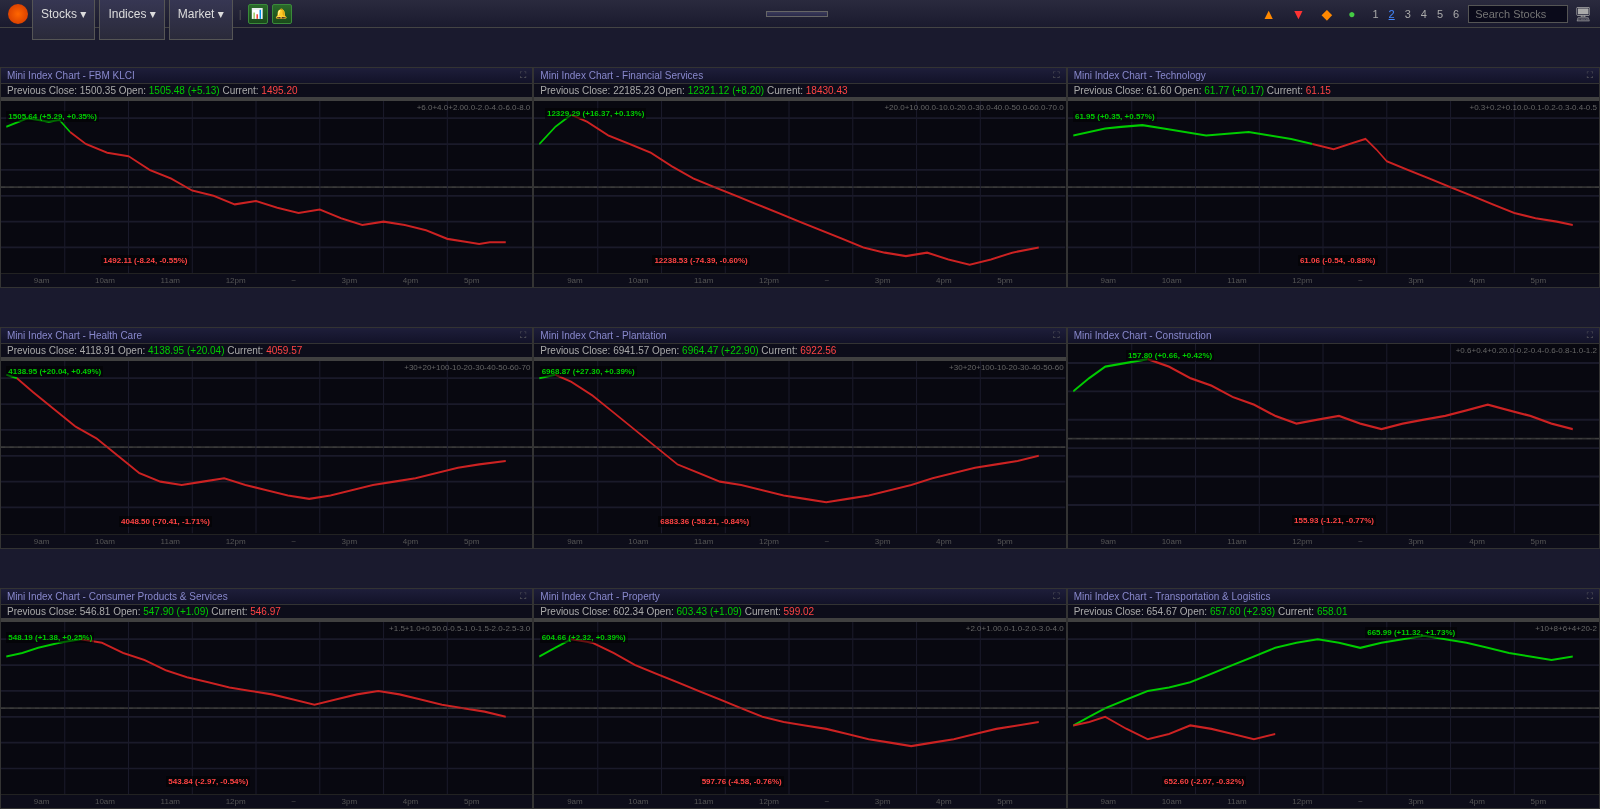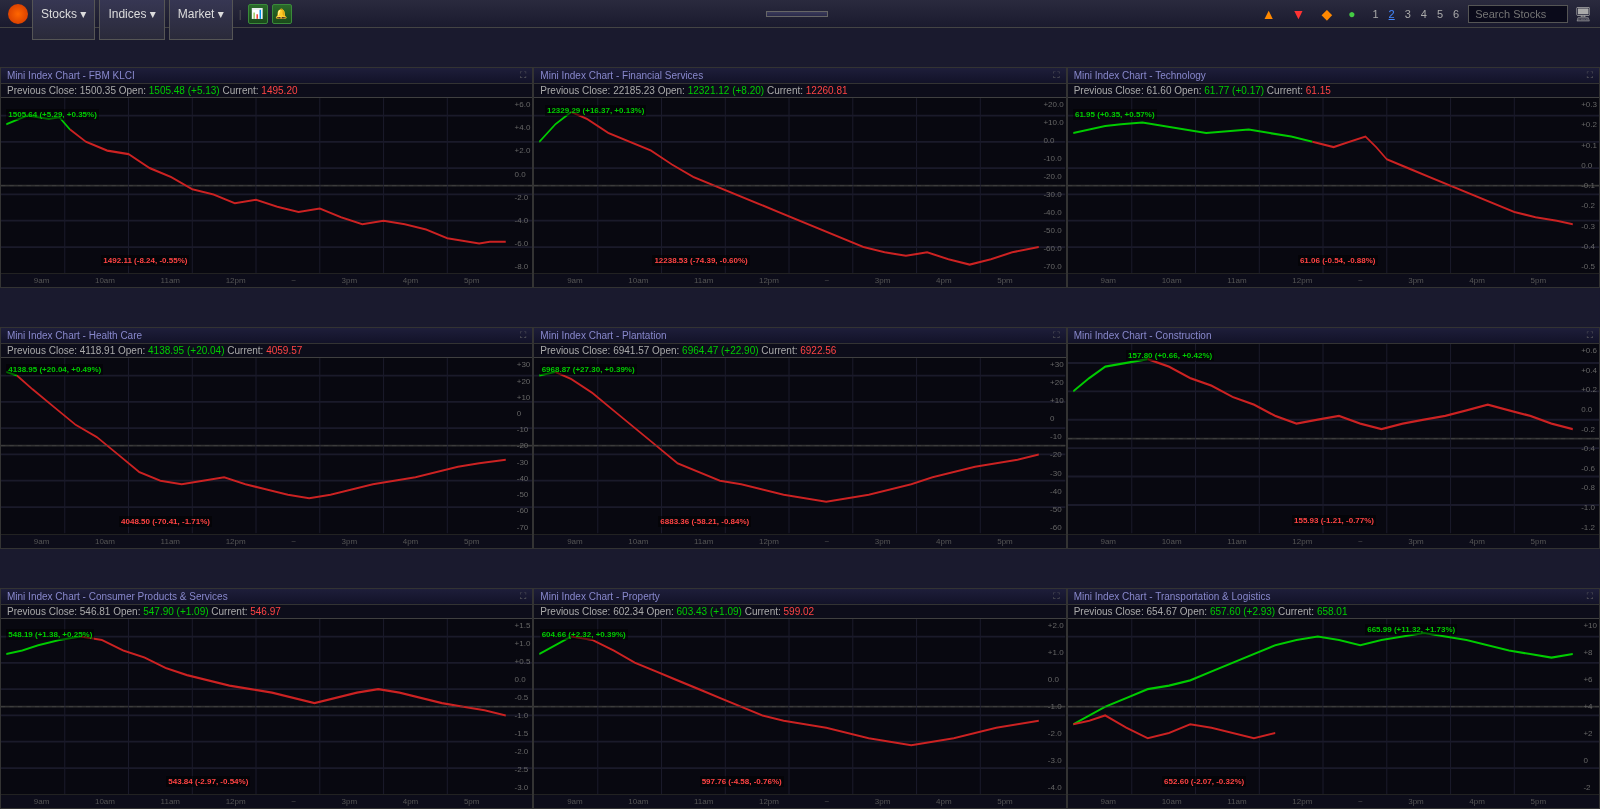--- a/index.html
+++ b/index.html
@@ -149,21 +149,21 @@
       justify-content: space-between;
       align-items: center;
     }
     .chart-title-text { color: #8888cc; }
     .expand-icon { color: #666; cursor: pointer; font-size: 9px; }
 
     .chart-info {
       padding: 1px 6px;
       font-size: 10px;
       background: #0d0d1a;
-      border-bottom: 1px solid #404040;
+      border-bottom: 4px solid #404040;
     }
     .info-prev { color: #aaa; }
     .info-open { color: #00cc00; }
     .info-current { color: #ff4444; }
 
     .chart-area {
       flex: 1;
       background: #080810;
       position: relative;
       overflow: hidden;
@@ -180,21 +180,20 @@
       stroke: #1a1a2a;
       stroke-width: 1;
     }
 
     
     .y-axis {
       position: absolute;
       right: 2px;
       top: 0; bottom: 0;
       display: flex;
-      flex-direction: column;
       justify-content: space-between;
       font-size: 8px;
       color: #666;
       padding: 2px 0;
       pointer-events: none;
     }
 
     
     .x-axis {
       background: #0d0d1a;
@@ -340,21 +339,21 @@
     </div>
   </div>
     <div class="chart-panel">
     <div class="chart-title">
       <span class="chart-title-text">Mini Index Chart - Financial Services</span>
       <span class="expand-icon">⛶</span>
     </div>
     <div class="chart-info">
       <span class="info-prev">Previous Close: 22185.23</span>
       <span style="color:#aaa"> Open: </span><span class="info-open">12321.12 (+8.20)</span>
-      <span style="color:#aaa"> Current: </span><span style="color:#ff4444">12260.81</span>
+      <span style="color:#aaa"> Current: </span><span style="color:#ff4444">18430.43</span>
     </div>
     <div class="chart-area">
       <svg class="chart-svg" viewBox="0 0 500 100" preserveAspectRatio="none">
 
         <line x1="0" y1="10" x2="500" y2="10" class="grid-line"></line>
         <line x1="0" y1="25" x2="500" y2="25" class="grid-line"></line>
         <line x1="0" y1="40" x2="500" y2="40" class="grid-line"></line>
         <line x1="0" y1="55" x2="500" y2="55" class="grid-line"></line>
         <line x1="0" y1="70" x2="500" y2="70" class="grid-line"></line>
         <line x1="0" y1="85" x2="500" y2="85" class="grid-line"></line>

